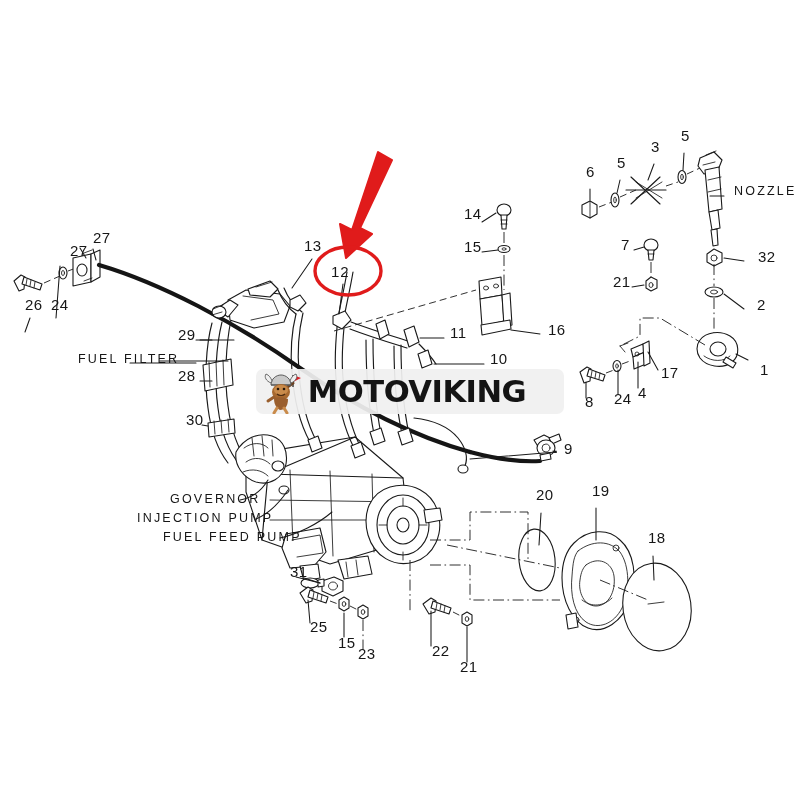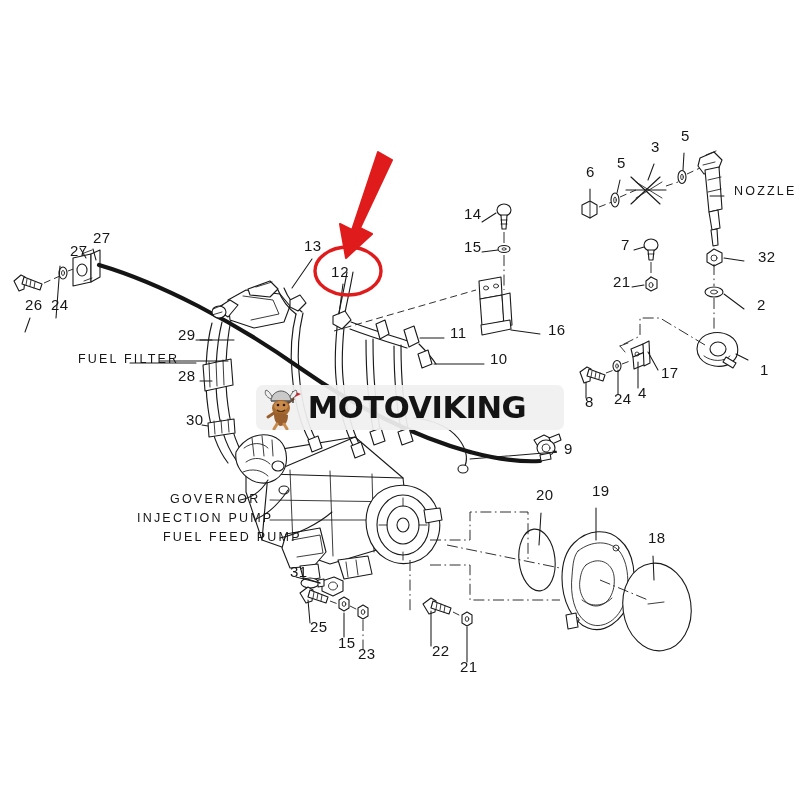--- a/index.html
+++ b/index.html
@@ -32,21 +32,20 @@
   
   #watermark{
     position:absolute;
     left:256px; top:369px;
     width:308px; height:45px;
     background:rgba(240,240,240,0.93);
     border-radius:7px;
     display:flex;align-items:center;
     box-sizing:border-box;
     padding-left:4px;
-    margin-top:16px;
   }
   #wm-mascot{
     width:48px;height:44px;position:relative;flex:0 0 48px;
   }
   #wm-text{
     font-family:"DejaVu Sans", sans-serif;
     font-weight:bold;
     font-size:30px;
     letter-spacing:-0.5px;
     color:#141414;

